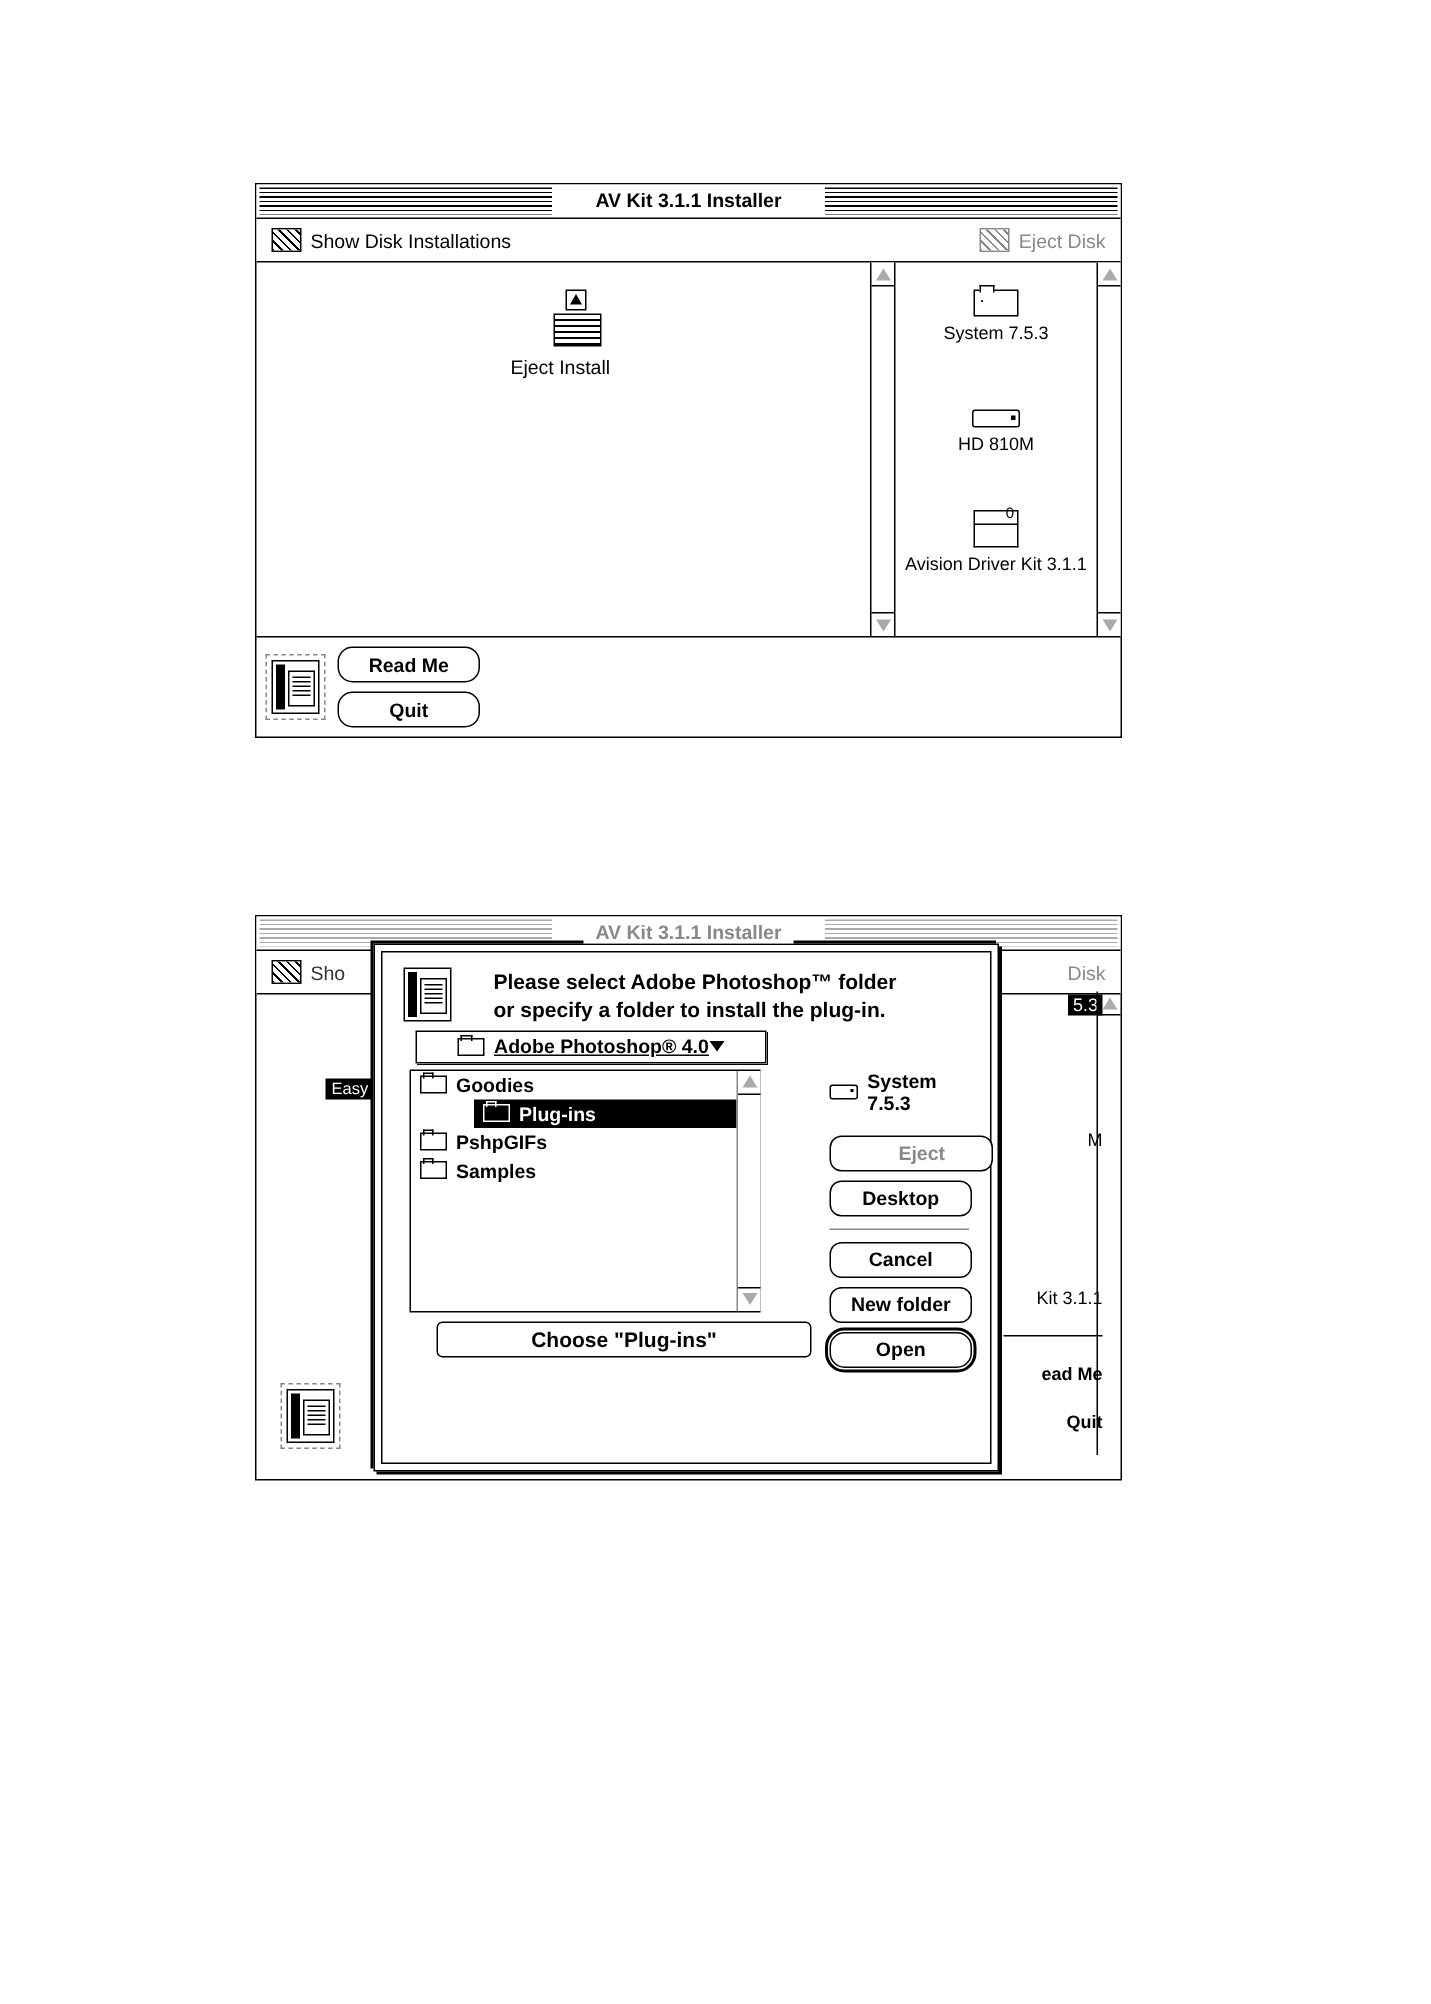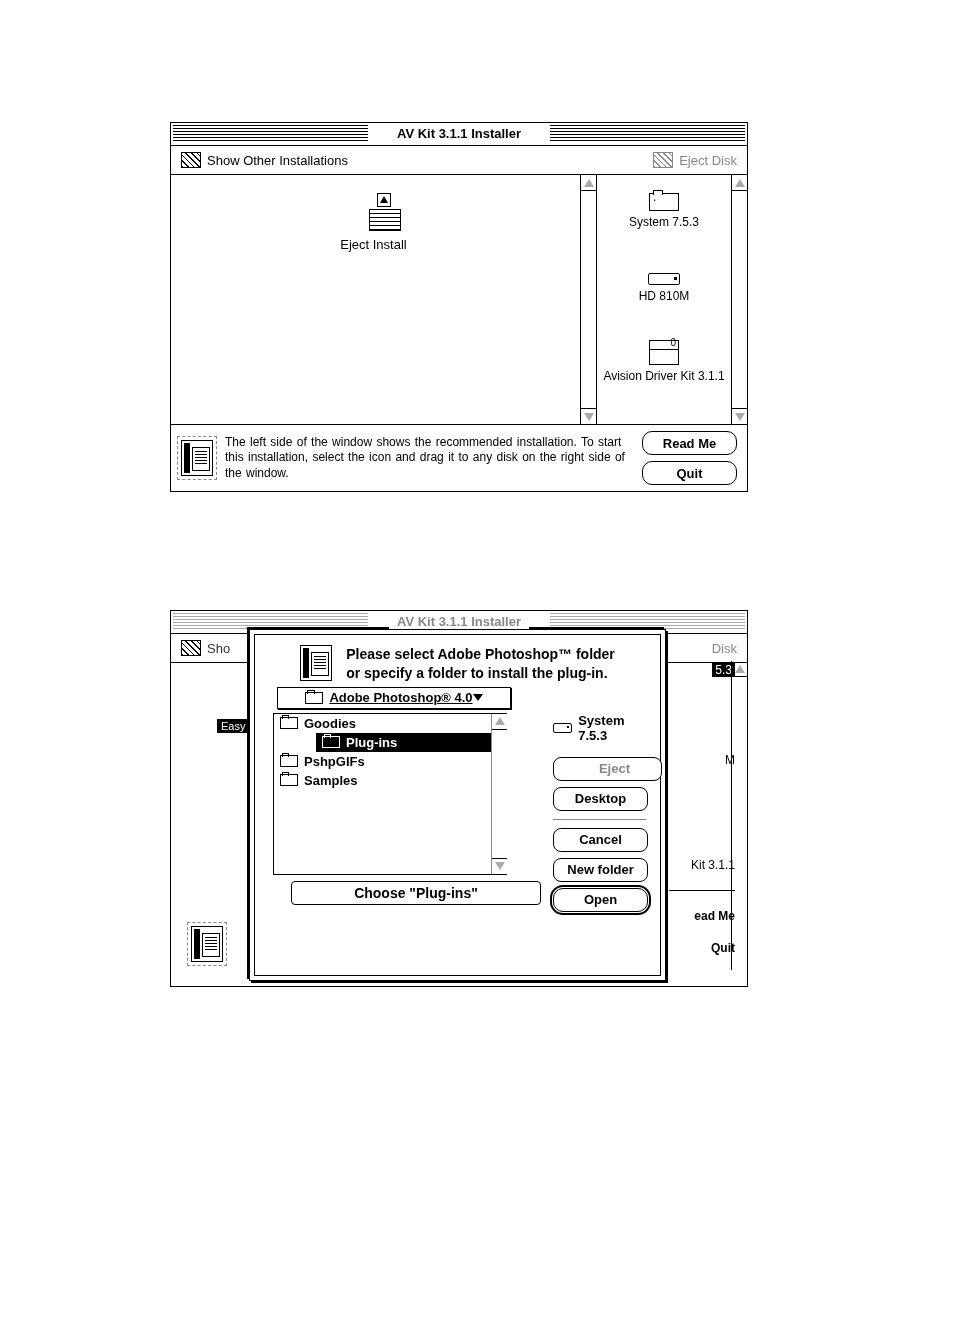--- a/index.html
+++ b/index.html
@@ -141,21 +141,21 @@
   }
   .right-col2 .tag{ background:#000;color:#fff; display:inline-block; padding:0 3px; margin-bottom:58px;}
   .right-col2 .line{ margin:18px 0; }
   .right-col2 hr{border:none;border-top:1px solid #000; margin:6px 0;}
 
   .dialog{
     position:absolute; left:78px; top:18px; width:415px; height:350px;
     background:#fff; border:1px solid #000; box-shadow:-2px -2px 0 #000, 2px 2px 0 #000;
   }
   .dialog-inner{ position:absolute; inset:4px; border:1px solid #000; }
-  .dlg-header{ display:flex; gap:14px; padding:10px 14px 4px 14px; align-items:flex-start;justify-content:center;}
+  .dlg-header{ display:flex; gap:28px; padding:10px 14px 4px 14px; align-items:flex-start;}
   .dlg-header .txt{ font-weight:bold; font-size:14px; line-height:1.35;}
   .section-label{ font-weight:bold; padding:10px 0 4px 18px; font-size:14px;}
   .popup{
     margin:0 16px 4px 22px; width:220px; height:20px;
     border:1px solid #000; box-shadow:1px 1px 0 #000;
     display:flex; align-items:center; justify-content:center; padding:0 6px;
     font-weight:bold; font-size:13px;text-decoration:underline;
   }
   .popup .folder-mini{ width:16px;height:10px;border:1px solid #000; position:relative;}
   .popup .folder-mini::before{content:"";position:absolute;top:-3px;left:1px;width:6px;height:3px;border:1px solid #000;border-bottom:none;}
@@ -200,21 +200,21 @@
 </head>
 <body>
 
 <div class="screen screen1">
   <div class="titlebar">
     <span class="ttext">AV Kit 3.1.1 Installer</span>
   </div>
   <div class="optbar">
     <div class="item">
       <span class="hatch-icon"></span>
-      <span>Show Other Installations</span>
+      <span>Show Disk Installations</span>
     </div>
     <div class="item dimmed">
       <span class="hatch-icon"></span>
       <span>Eject Disk</span>
     </div>
   </div>
 
   <div class="panes">
     <div class="left-pane">
       <div class="easy-icon">
@@ -255,21 +255,20 @@
             <div class="down-tri dim"></div>
           </div>
       </div>
     </div>
   </div>
 
   <div class="bottompanel">
     <div class="floppy-icon">
         <div class="page"></div>
       </div>
-    <div class="infotext">The left side of the window shows the recommended installation. To start this installation, select the icon and drag it to any disk on the right side of the window.</div>
     <div class="btncol">
       <div class="macbtn">
           <span>Read Me</span>
         </div>
       <div class="macbtn">
           <span>Quit</span>
         </div>
     </div>
   </div>
 </div>

